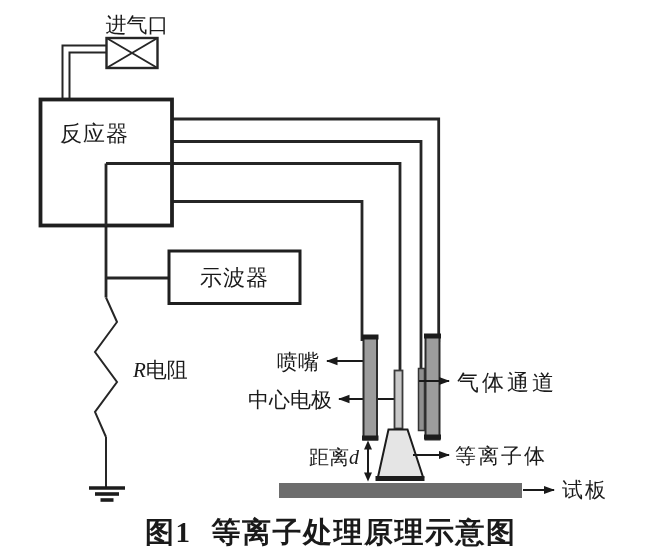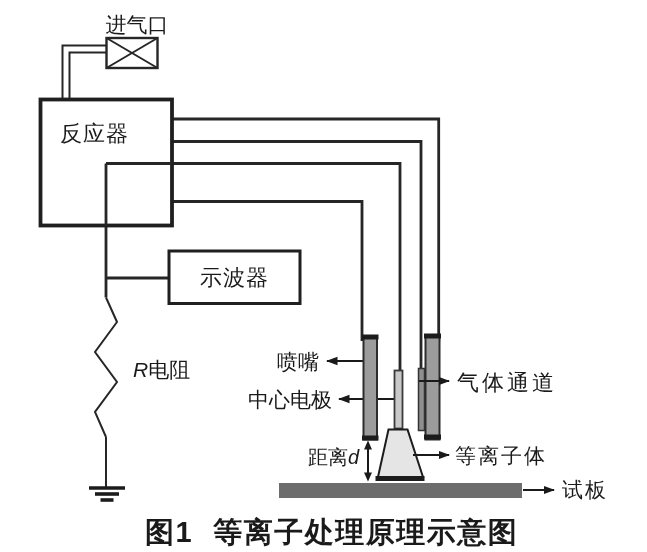--- a/index.html
+++ b/index.html
@@ -1,18 +1,18 @@
 <!DOCTYPE html>
 <html><head>
 <meta charset="utf-8">
 <style>
   html,body{margin:0;padding:0;background:#fff;}
   .figure-wrap{
     width:647px;height:552px;position:relative;background:#fff;overflow:hidden;
-    font-family:Liberation Sans, sans-serif;
+    font-family:Liberation Serif, serif;
   }
   svg text{fill:#1a1a1a;}
   .lbl{font-size:21px;}
   .lbl-lg{font-size:22px;}
   .caption{font-size:29px;font-weight:bold;letter-spacing:1.5px;}
 </style>
 </head>
 <body>
 
 <div class="figure-wrap">

